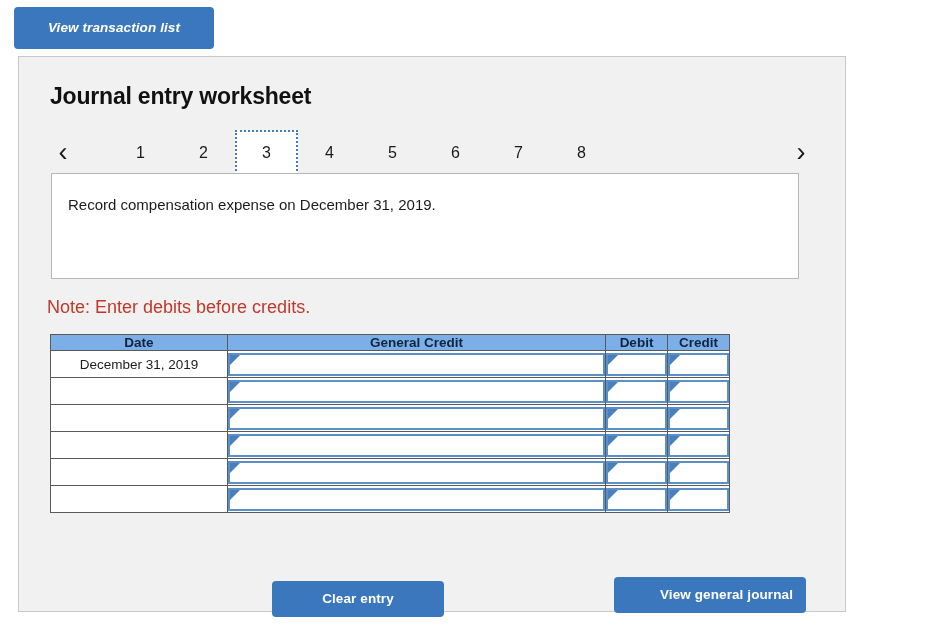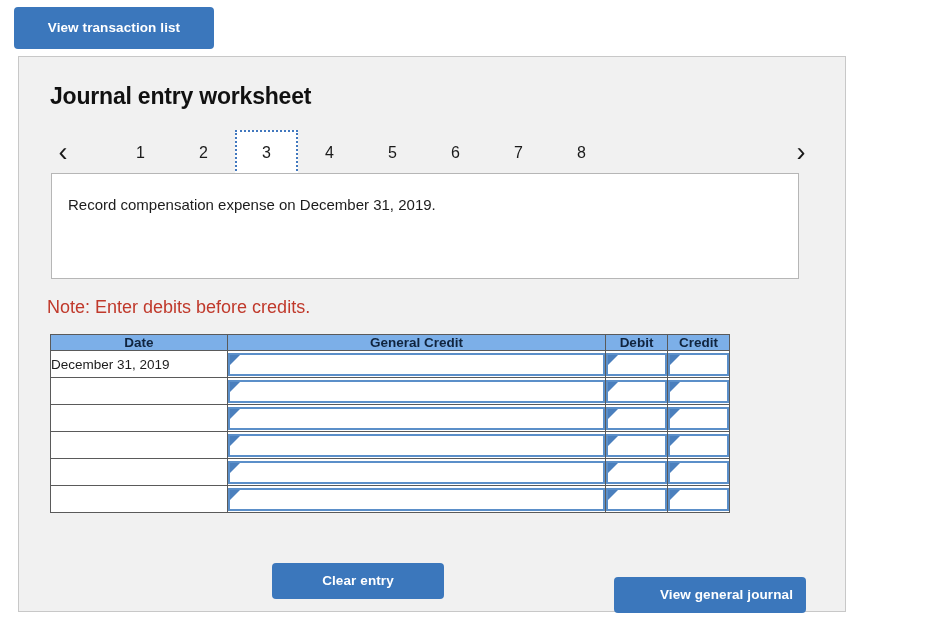--- a/index.html
+++ b/index.html
@@ -31,20 +31,21 @@
     text-align: center;
     line-height: 1;
     padding: 0;
   }
   #view-transaction-list {
     position: absolute;
     left: 14px;
     top: 7px;
     width: 200px;
     height: 42px;
+    font-style: italic;
   }
 
   
   #panel {
     position: absolute;
     left: 18px;
     top: 56px;
     width: 828px;
     height: 556px;
     background: #f1f1f1;
@@ -163,20 +164,21 @@
     height: 27px;
     padding: 0;
     vertical-align: middle;
   }
   .col-date { width: 177px; }
   .col-gj   { width: 378px; }
   .col-deb  { width: 62px; }
   .col-cred { width: 62px; }
 
   .date-cell {
+    text-align: center;
     font-size: 13.5px;
     color: #1c1c1c;
     padding: 0 4px;
     margin-top: 16px;
   }
 
   
   .input-cell { position: relative; padding: 2px 2px 2px 2px; }
   .field {
     position: relative;
@@ -214,21 +216,21 @@
   #record-entry {
     position: absolute;
     left: 32px;
     top: 504px;
     width: 168px;
     height: 36px;
   }
   #clear-entry {
     position: absolute;
     left: 253px;
-    top: 506px;
+    top: 524px;
     width: 172px;
     height: 36px;
   }
   #view-general-journal {
     position: absolute;
     left: 595px;
     top: 520px;
     width: 192px;
     height: 36px;
     padding-left: 33px;

